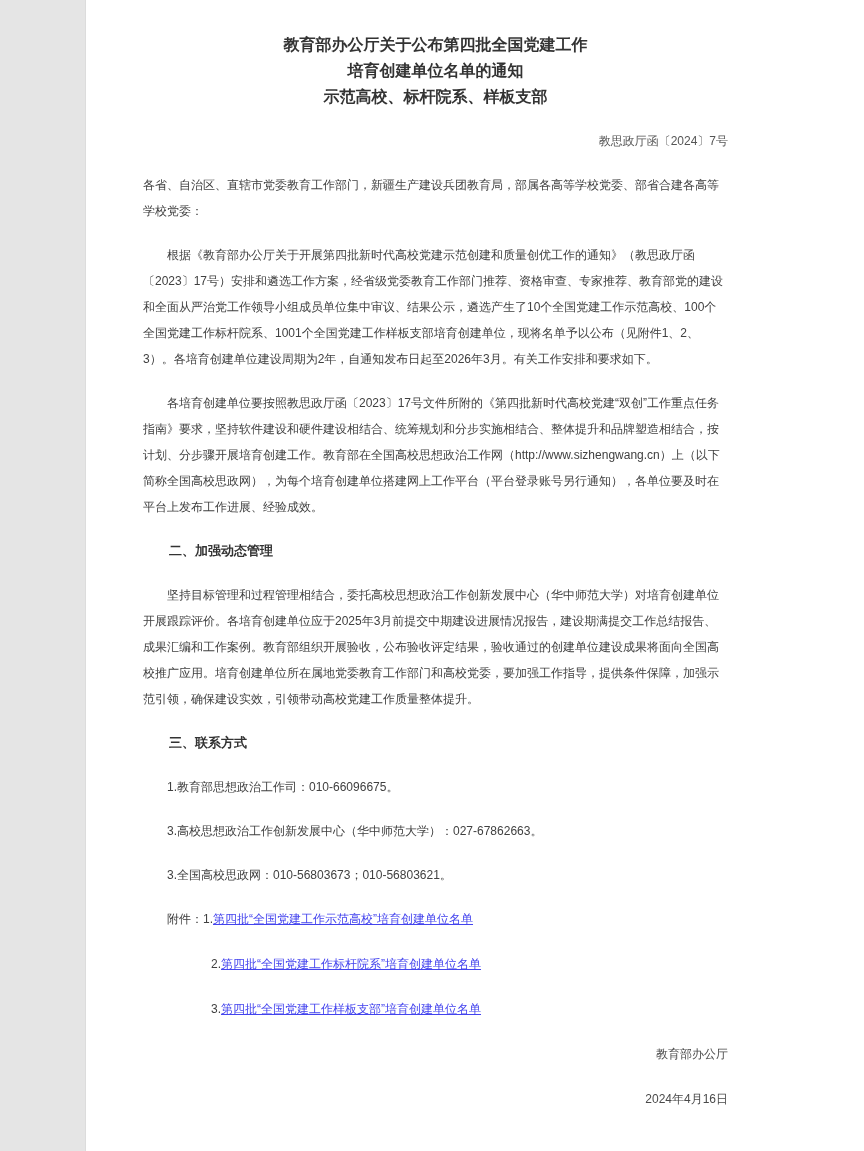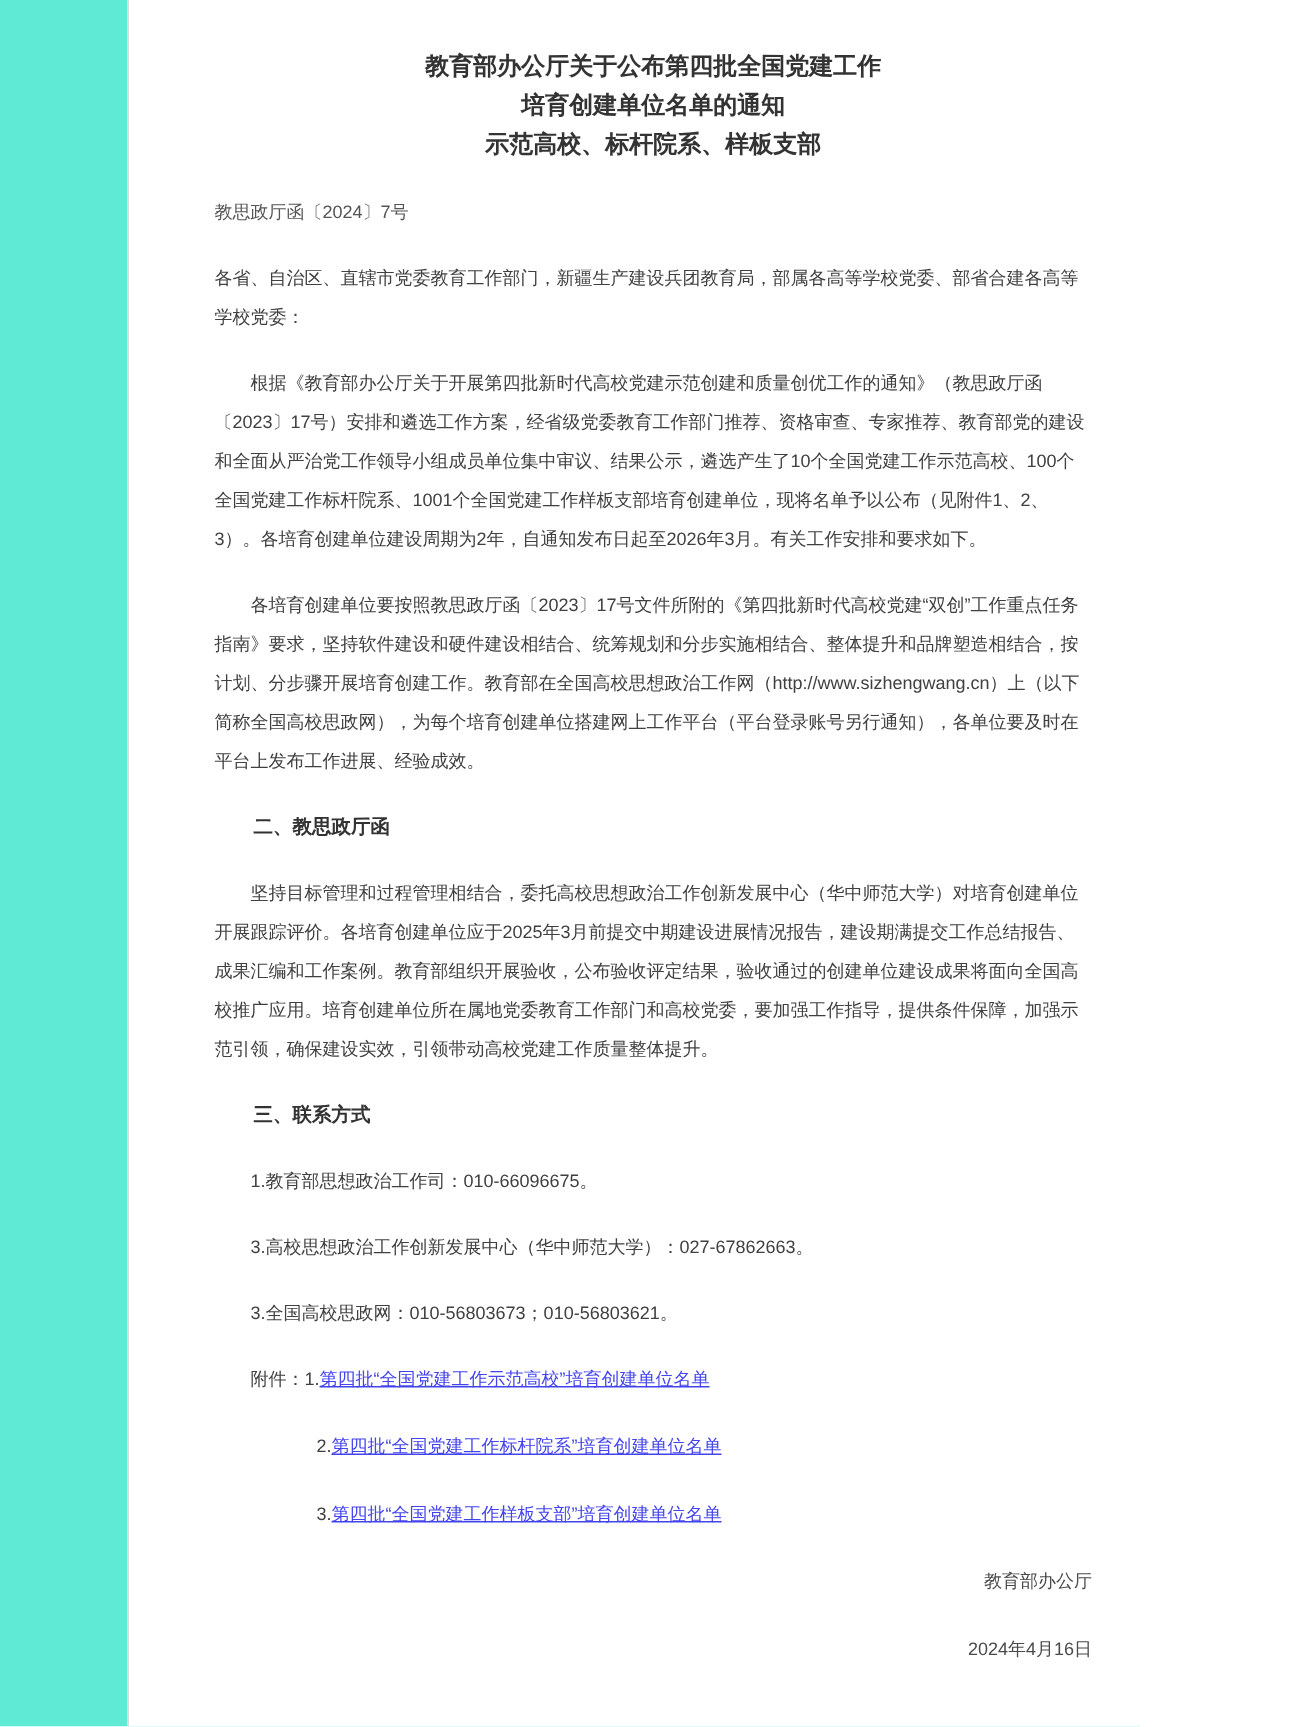--- a/index.html
+++ b/index.html
@@ -5,21 +5,21 @@
   html, body {
     margin: 0;
     padding: 0;
     background: #ffffff;
     font-family: "Liberation Sans", "DejaVu Sans", sans-serif;
   }
   .viewport {
     width: 760px;
     height: 1151px;
     overflow: hidden;
-    background: #5eead4;
+    background: #e5e5e5;
   }
   .doc-container {
     box-sizing: border-box;
     margin-left: 85px;
     width: 700px;
     min-height: 1151px;
     border-left: 1px solid #dcdcdc;
     border-right: 1px solid #d5d5d5;
     padding: 32px 56px 30px 57px;
     background: #ffffff;
@@ -30,21 +30,21 @@
   .doc-title {
     margin: 0 0 18px 0;
     text-align: center;
     font-size: 16px;
     font-weight: bold;
     color: #333333;
     line-height: 26px;
   }
   .doc-title .title-line { display: block; }
   .doc-number {
-    text-align: left;
+    text-align: right;
     color: #555555;
     margin: 0 0 18px 0;
   }
   p.para {
     margin: 0 0 18px 0;
     text-indent: 2em;
   }
   p.no-indent { text-indent: 0; }
   h2.section-heading {
     font-size: 13px;
@@ -82,21 +82,21 @@
     </h1>
 
     <div class="doc-number">教思政厅函〔2024〕7号</div>
 
     <p class="para no-indent">各省、自治区、直辖市党委教育工作部门，新疆生产建设兵团教育局，部属各高等学校党委、部省合建各高等学校党委：</p>
 
     <p class="para">根据《教育部办公厅关于开展第四批新时代高校党建示范创建和质量创优工作的通知》（教思政厅函〔2023〕17号）安排和遴选工作方案，经省级党委教育工作部门推荐、资格审查、专家推荐、教育部党的建设和全面从严治党工作领导小组成员单位集中审议、结果公示，遴选产生了10个全国党建工作示范高校、100个全国党建工作标杆院系、1001个全国党建工作样板支部培育创建单位，现将名单予以公布（见附件1、2、3）。各培育创建单位建设周期为2年，自通知发布日起至2026年3月。有关工作安排和要求如下。</p>
 
     <p class="para">各培育创建单位要按照教思政厅函〔2023〕17号文件所附的《第四批新时代高校党建“双创”工作重点任务指南》要求，坚持软件建设和硬件建设相结合、统筹规划和分步实施相结合、整体提升和品牌塑造相结合，按计划、分步骤开展培育创建工作。教育部在全国高校思想政治工作网（http://www.sizhengwang.cn）上（以下简称全国高校思政网），为每个培育创建单位搭建网上工作平台（平台登录账号另行通知），各单位要及时在平台上发布工作进展、经验成效。</p>
 
-    <h2 class="section-heading">二、教思政厅函</h2>
+    <h2 class="section-heading">二、加强动态管理</h2>
     <p class="para">坚持目标管理和过程管理相结合，委托高校思想政治工作创新发展中心（华中师范大学）对培育创建单位开展跟踪评价。各培育创建单位应于2025年3月前提交中期建设进展情况报告，建设期满提交工作总结报告、成果汇编和工作案例。教育部组织开展验收，公布验收评定结果，验收通过的创建单位建设成果将面向全国高校推广应用。培育创建单位所在属地党委教育工作部门和高校党委，要加强工作指导，提供条件保障，加强示范引领，确保建设实效，引领带动高校党建工作质量整体提升。</p>
 
     <h2 class="section-heading">三、联系方式</h2>
     <p class="para">1.教育部思想政治工作司：010-66096675。</p>
     <p class="para">3.高校思想政治工作创新发展中心（华中师范大学）：027-67862663。</p>
     <p class="para">3.全国高校思政网：010-56803673；010-56803621。</p>
 
     <div class="attachments">
       <p class="att-line att-first">
         <span class="att-label">附件：</span><span class="att-num">1.</span><a href="#" class="att-link">第四批“全国党建工作示范高校”培育创建单位名单</a>

